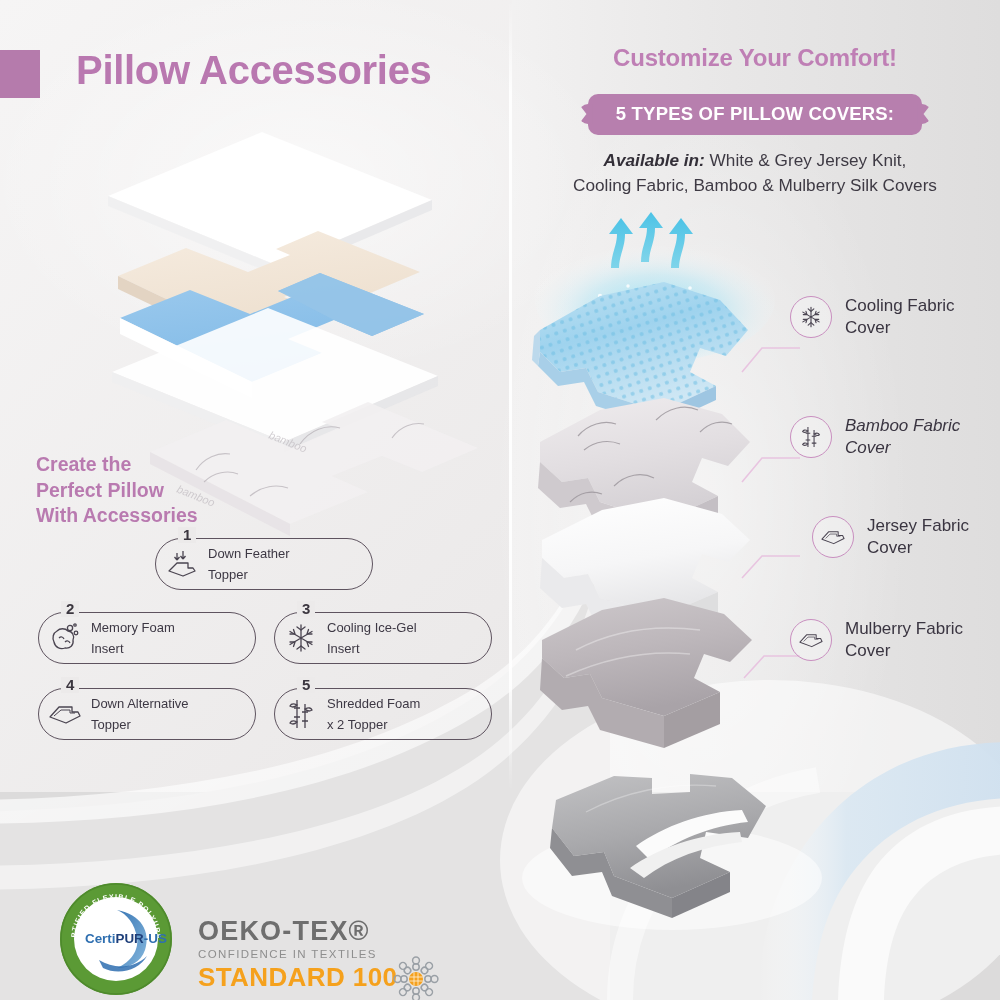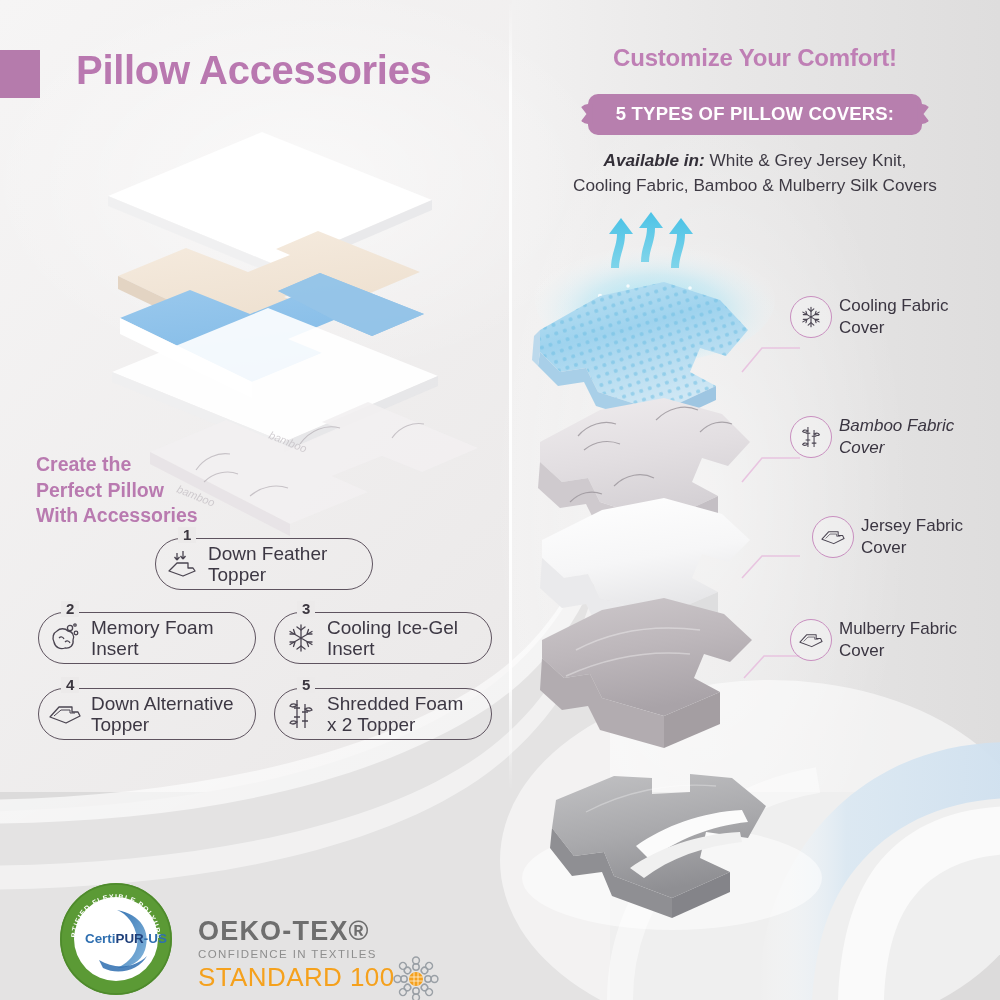--- a/index.html
+++ b/index.html
@@ -83,48 +83,48 @@
     position:absolute; top:-12px; left:22px;
     background:#eceaea; padding:0 5px;
     font-size:15px; font-weight:bold; color:#3b363f;
     line-height:16px;
   }
   .pill .glyph {
     width:52px; flex:0 0 52px; display:flex; align-items:center; justify-content:center;
     color:#4a4450;
   }
   .pill .ptxt {
-    font-size:19px; line-height:21px; color:#3d3844; padding-right:14px;
+    font-size:13px; line-height:21px; color:#3d3844; padding-right:14px;
   }
 
   #pill1 { left:155px; top:538px; width:218px; height:52px; }
   #pill2 { left:38px;  top:612px; width:218px; height:52px; }
   #pill3 { left:274px; top:612px; width:218px; height:52px; }
   #pill4 { left:38px;  top:688px; width:218px; height:52px; }
   #pill5 { left:274px; top:688px; width:218px; height:52px; }
 
   
-  .cover-row { position:absolute; display:flex; align-items:center; gap:7px; }
+  .cover-row { position:absolute; display:flex; align-items:center; gap:13px; }
   .cover-ic {
     width:42px; height:42px; flex:0 0 42px; border-radius:50%;
     border:1.5px solid #c98fc0; display:flex; align-items:center; justify-content:center;
     color:#4b4552; background:rgba(255,255,255,.25);
   }
   .cover-lbl { font-size:17px; line-height:22px; color:#3a3541; }
   #cov1 { left:790px; top:295px; }
   #cov2 { left:790px; top:415px;font-style:italic; }
   #cov3 { left:812px; top:515px; }
   #cov4 { left:790px; top:618px; }
 
   
   .certipur { position:absolute; left:57px; top:880px; width:118px; height:118px; }
   .oeko { position:absolute; left:198px; top:916px; width:260px; height:84px; }
   .oeko .o1 { font-size:27px; font-weight:bold; color:#6e6e6e; letter-spacing:1.2px; line-height:30px;}
   .oeko .o2 { font-size:11.5px; color:#8e8e8e; letter-spacing:1.4px; line-height:16px;}
-  .oeko .o3 { font-size:26px; font-weight:normal; color:#f5a11d; letter-spacing:.4px; line-height:31px;}
+  .oeko .o3 { font-size:26px; font-weight:bold; color:#f5a11d; letter-spacing:.4px; line-height:31px;}
   .oeko-flower { position:absolute; left:193px; top:38px; }
 </style>
 </head>
 <body>
 
 <div id="stage">
 
   <svg class="bg-svg" viewBox="0 0 1000 1000">
     <defs>
       <linearGradient id="gBg" x1="0" y1="0" x2="1" y2="1">

